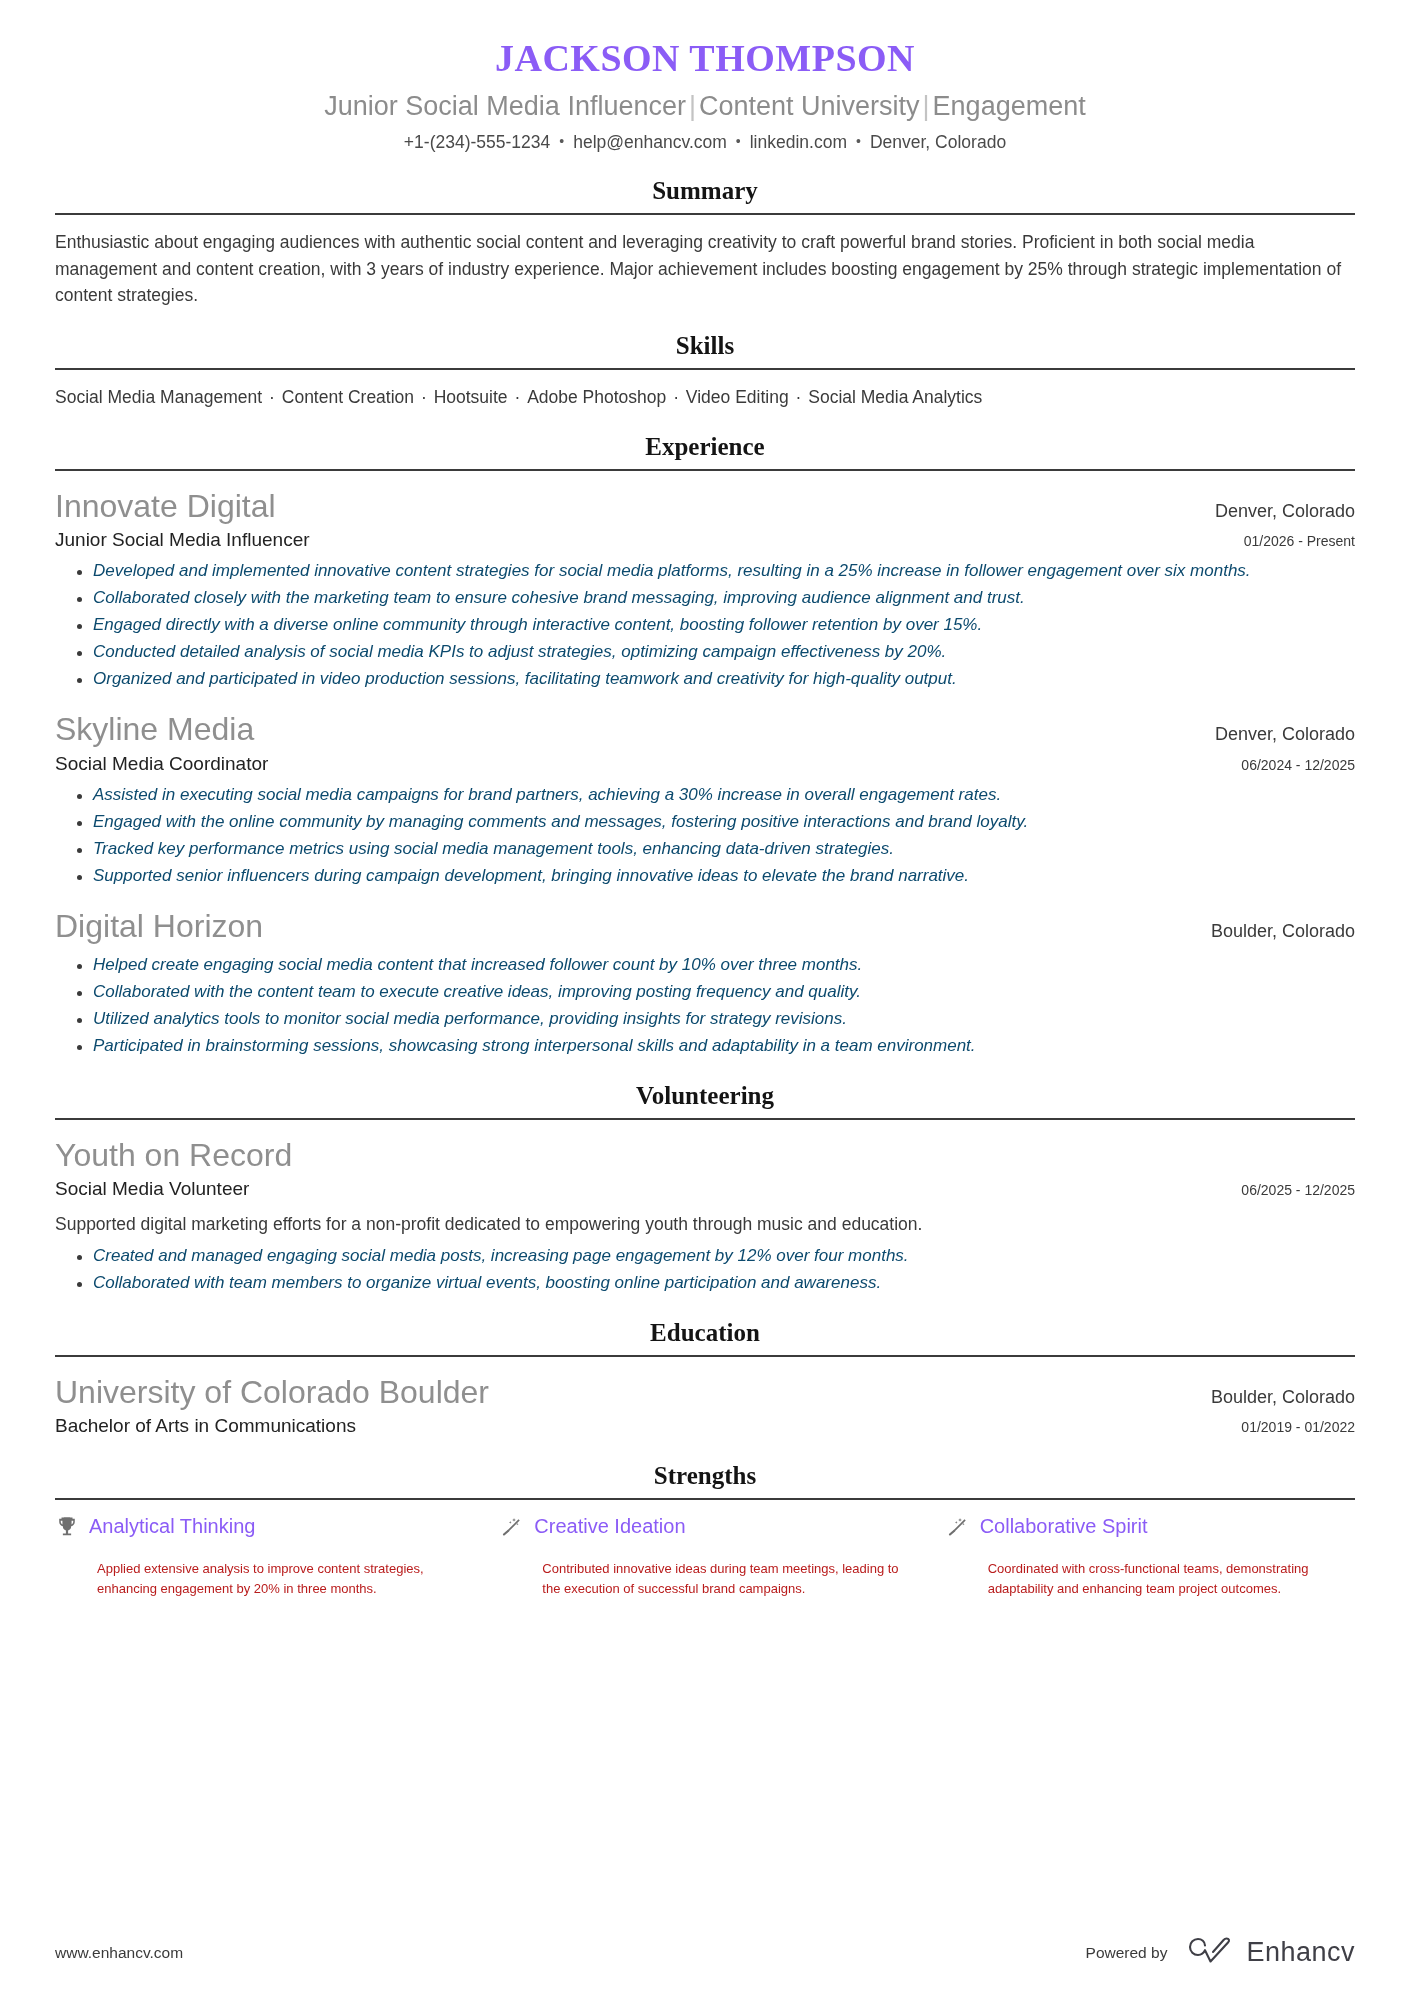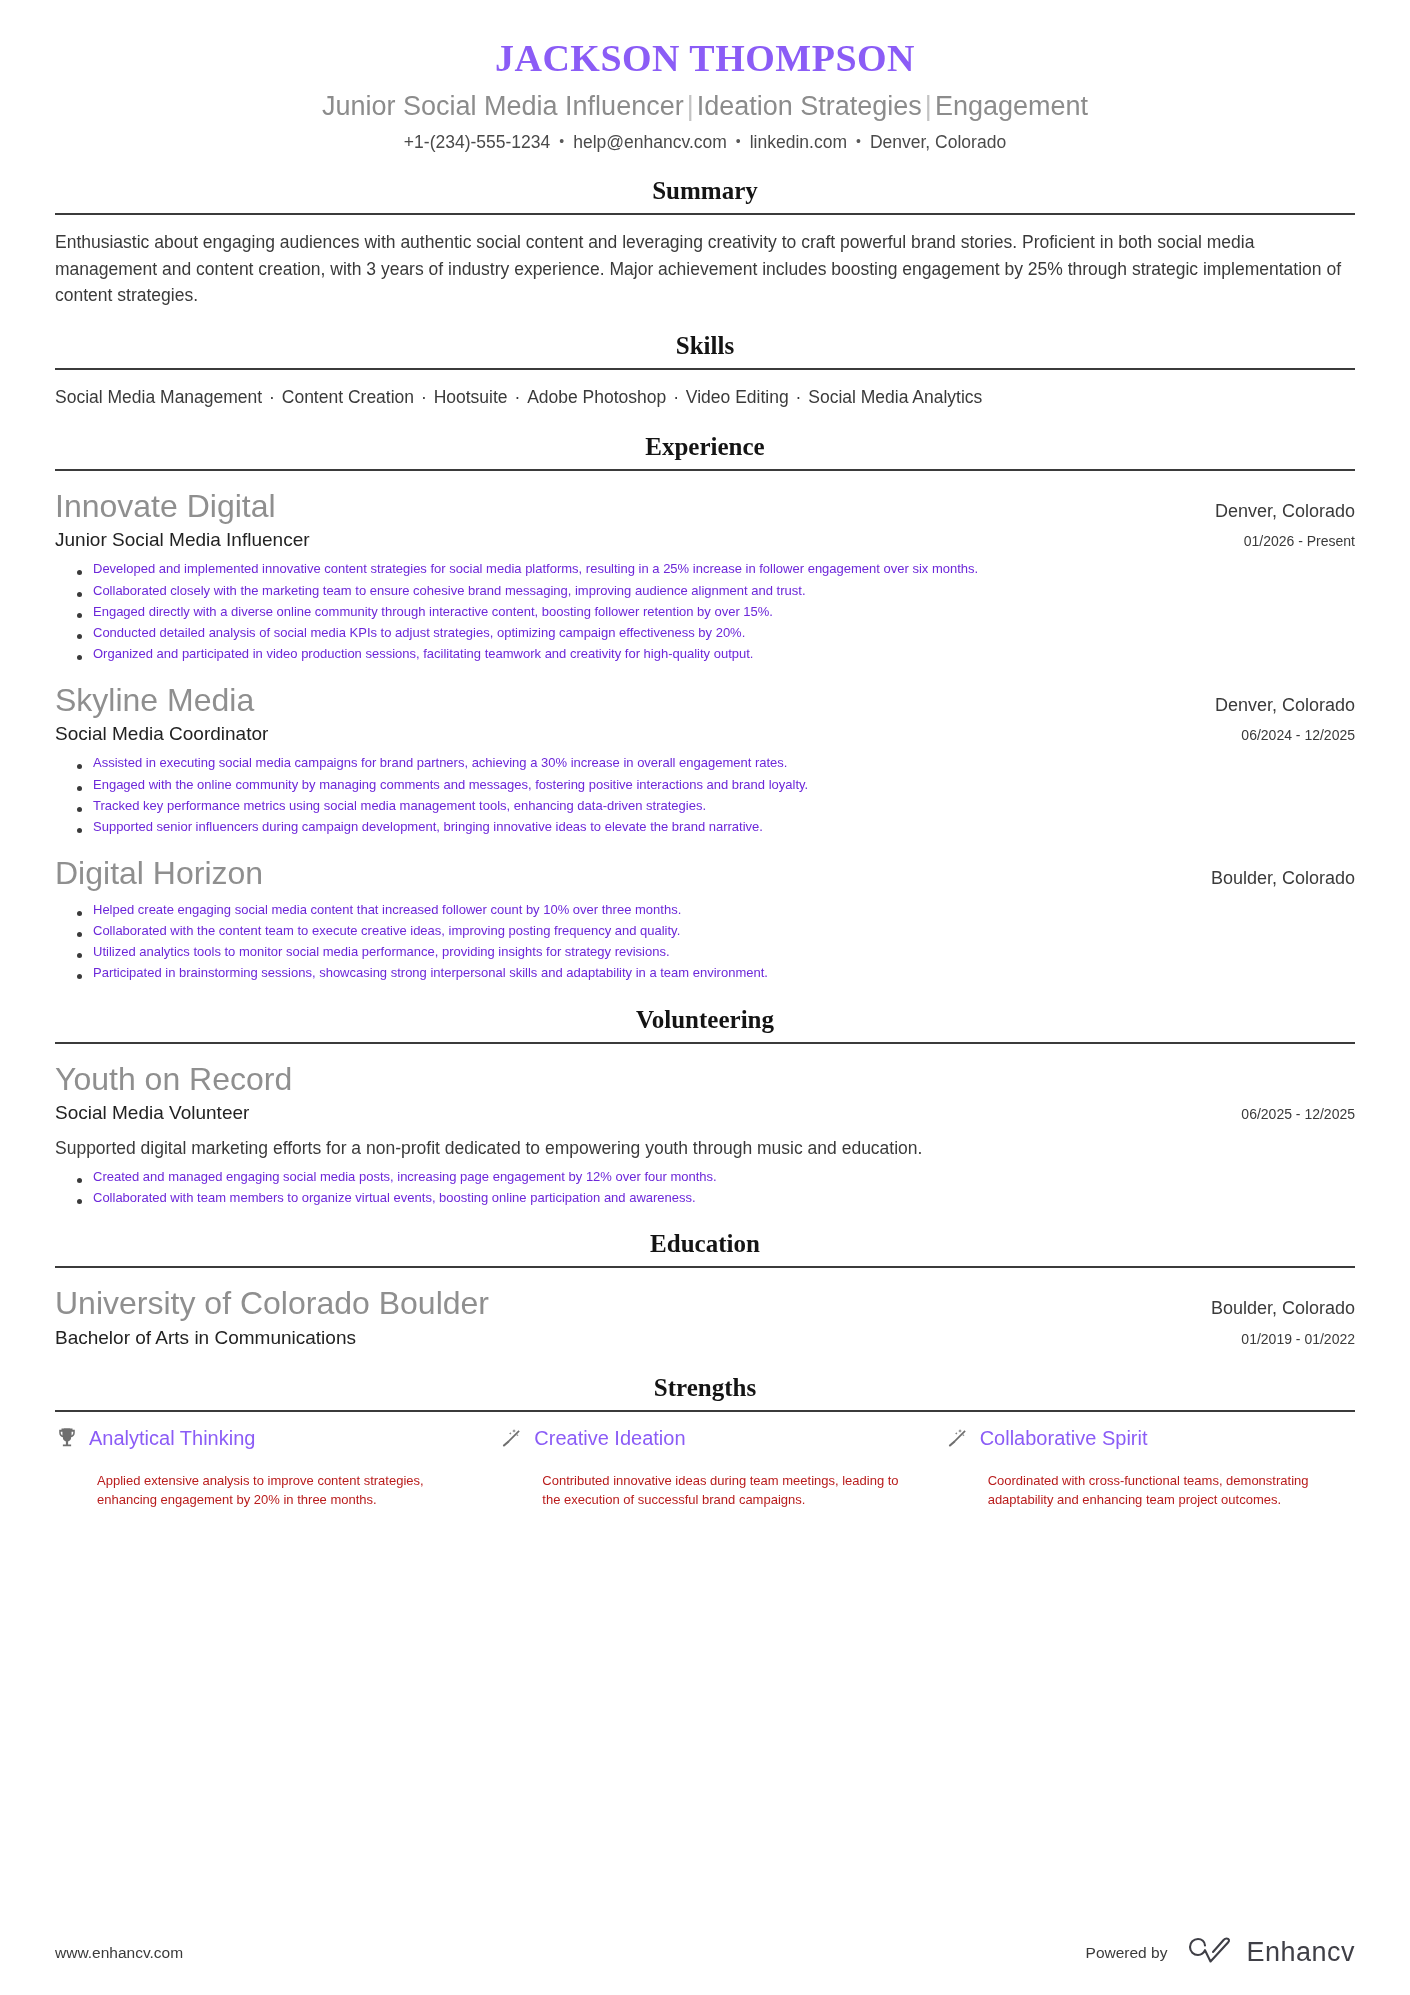--- a/index.html
+++ b/index.html
@@ -129,26 +129,27 @@
     color: #3a3a3a;
     line-height: 1.5;
     margin: 9px 0 4px 0;
   }
   ul.bullets {
     margin: 6px 0 0 0;
     padding-left: 26px;
     list-style: none;
   }
   ul.bullets li {
-    font-size: 13px;
-    color: #6d28d9;
+    font-size: 17px;
+    color: #0c4a6e;
     line-height: 1.47;
     margin-bottom: 2px;
     position: relative;
     padding-left: 12px;
+    font-style: italic;
   }
   ul.bullets li::before {
     content: "";
     position: absolute;
     left: -4px;
     top: 11px;
     width: 5px;
     height: 5px;
     border-radius: 50%;
     background: #3a3a3a;
@@ -224,21 +225,21 @@
   }
 </style>
 </head>
 <body>
 
 <div class="page">
 
   <div class="header">
     <h1 class="full-name">JACKSON THOMPSON</h1>
     <div class="headline">
-      <span>Junior Social Media Influencer</span><span class="bar">|</span><span>Ideation Strategies</span><span class="bar">|</span><span>Engagement</span>
+      <span>Junior Social Media Influencer</span><span class="bar">|</span><span>Content University</span><span class="bar">|</span><span>Engagement</span>
     </div>
     <div class="contact-line">
       <span>+1-(234)-555-1234</span><span class="sep">•</span><span>help@enhancv.com</span><span class="sep">•</span><span>linkedin.com</span><span class="sep">•</span><span>Denver, Colorado</span>
     </div>
   </div>
 
   <div class="section">
     <h2 class="section-title">Summary</h2>
     <hr class="section-rule">
     <p class="body-text">Enthusiastic about engaging audiences with authentic social content and leveraging creativity to craft powerful brand stories. Proficient in both social media management and content creation, with 3 years of industry experience. Major achievement includes boosting engagement by 25% through strategic implementation of content strategies.</p>

